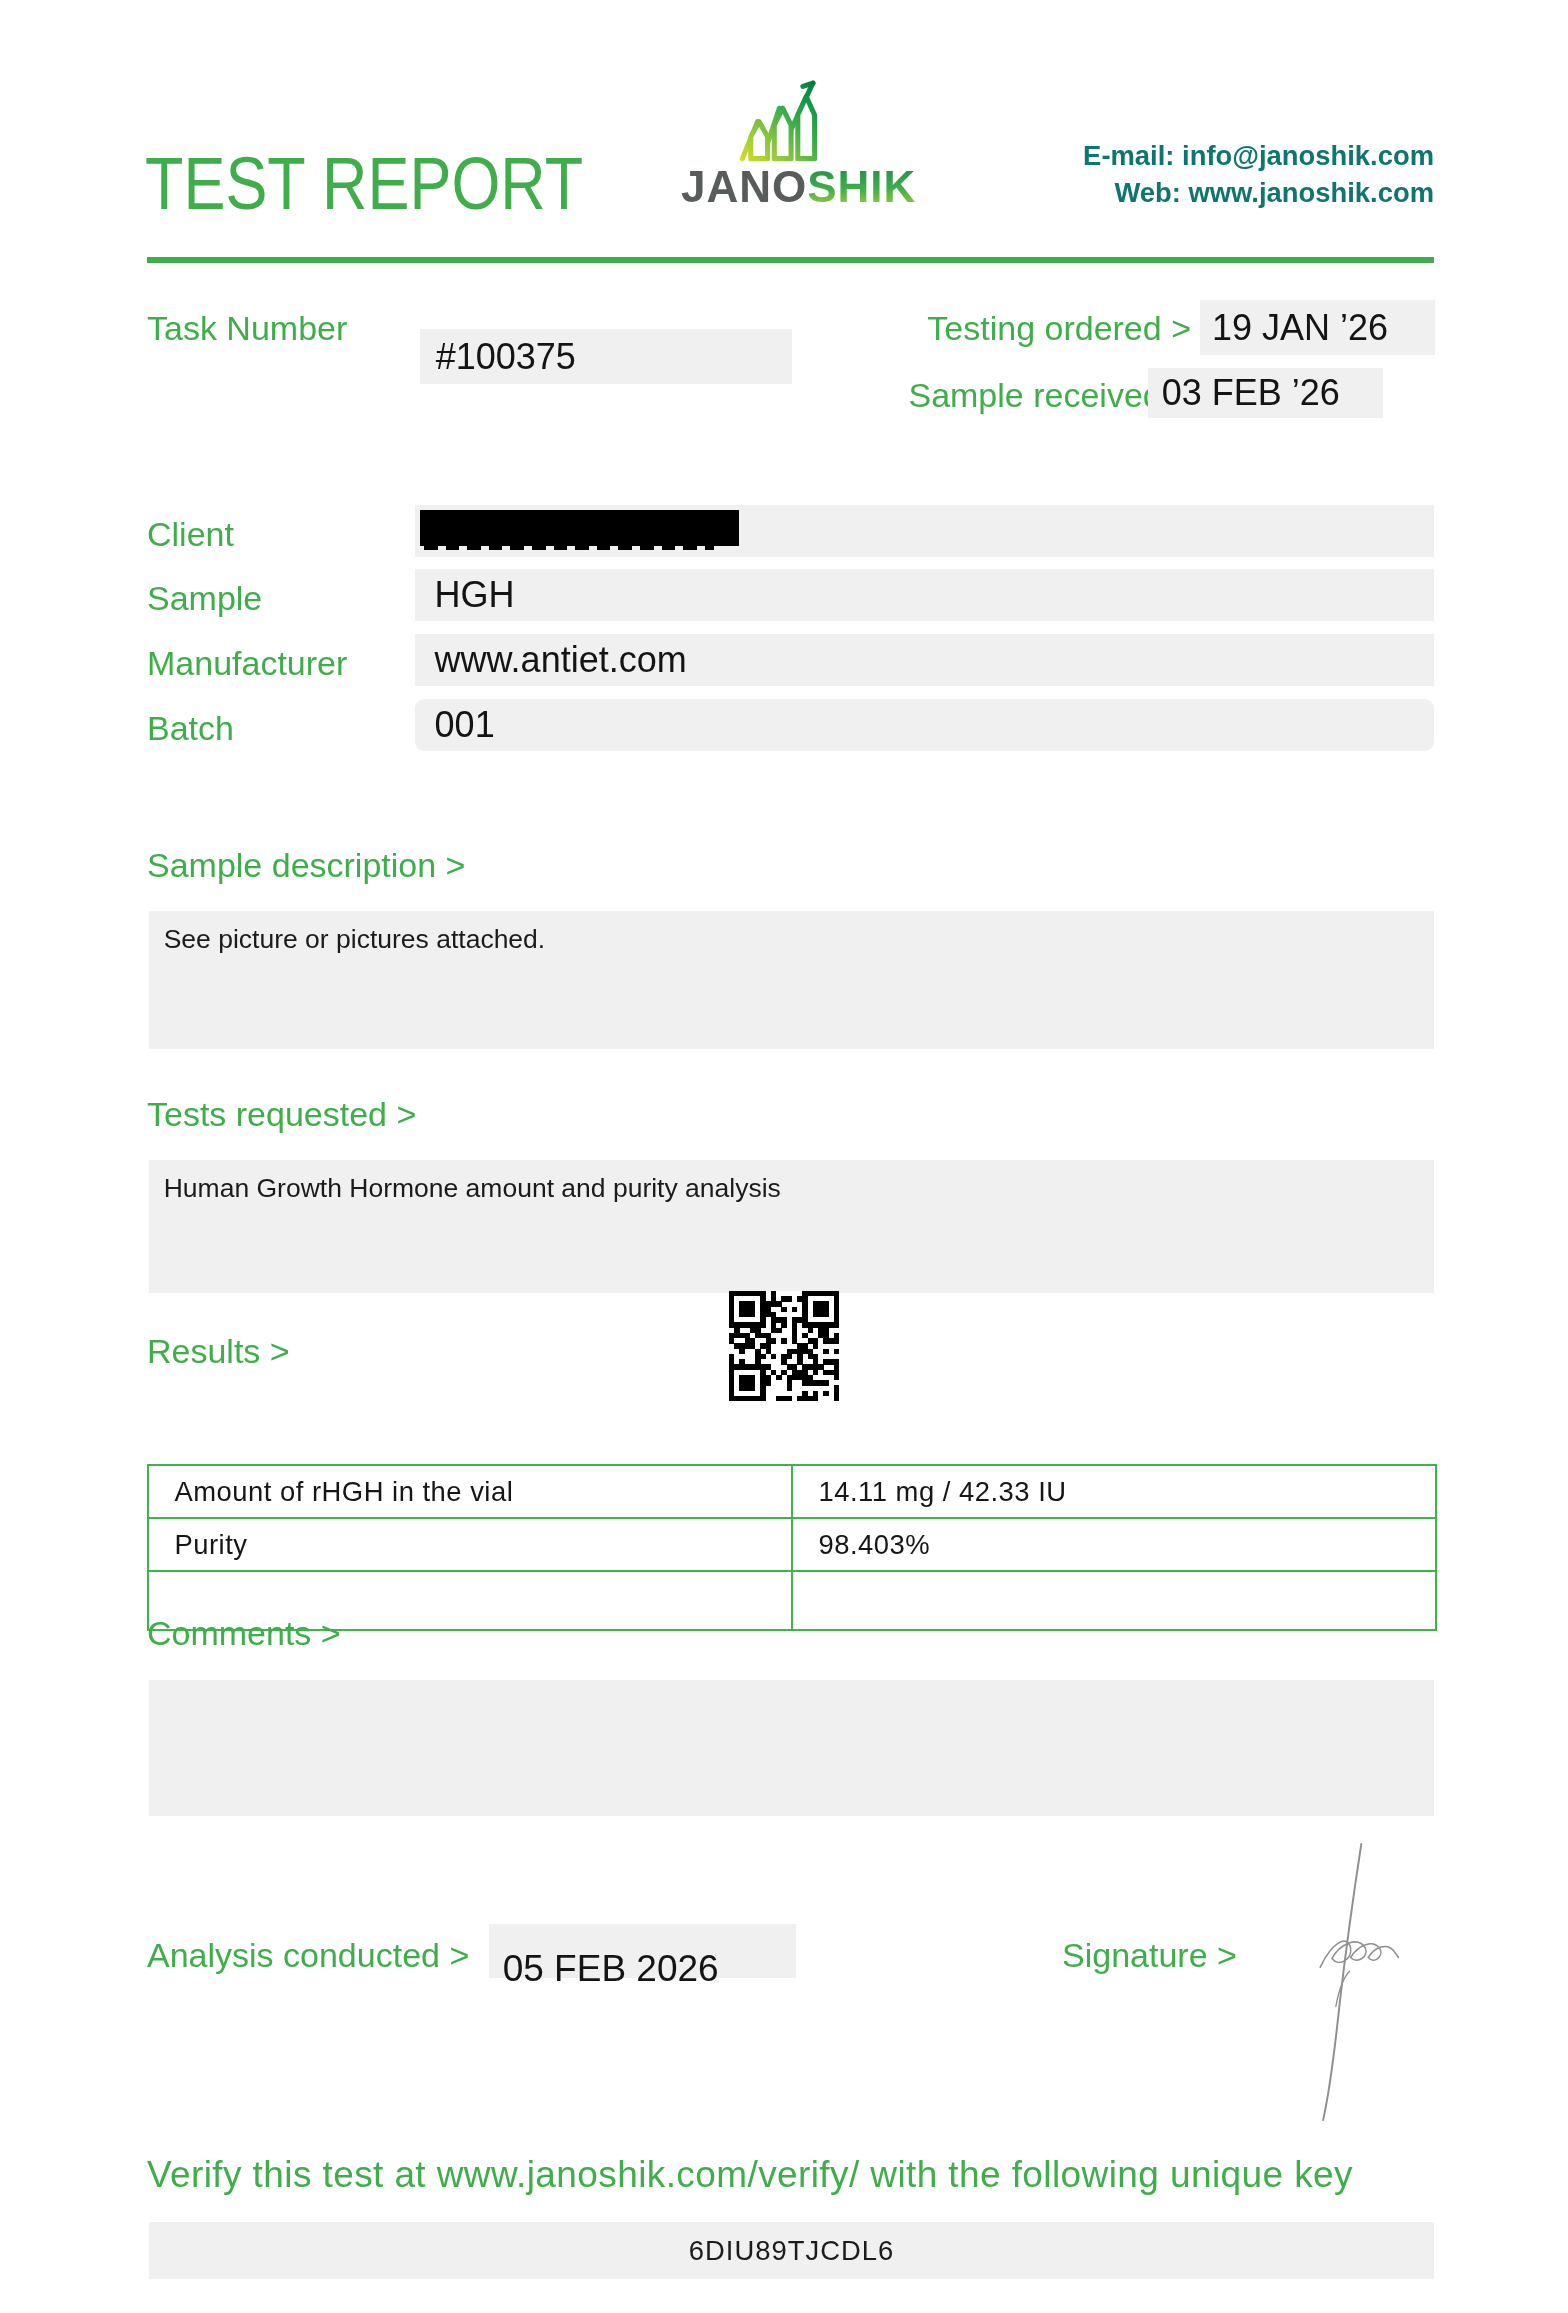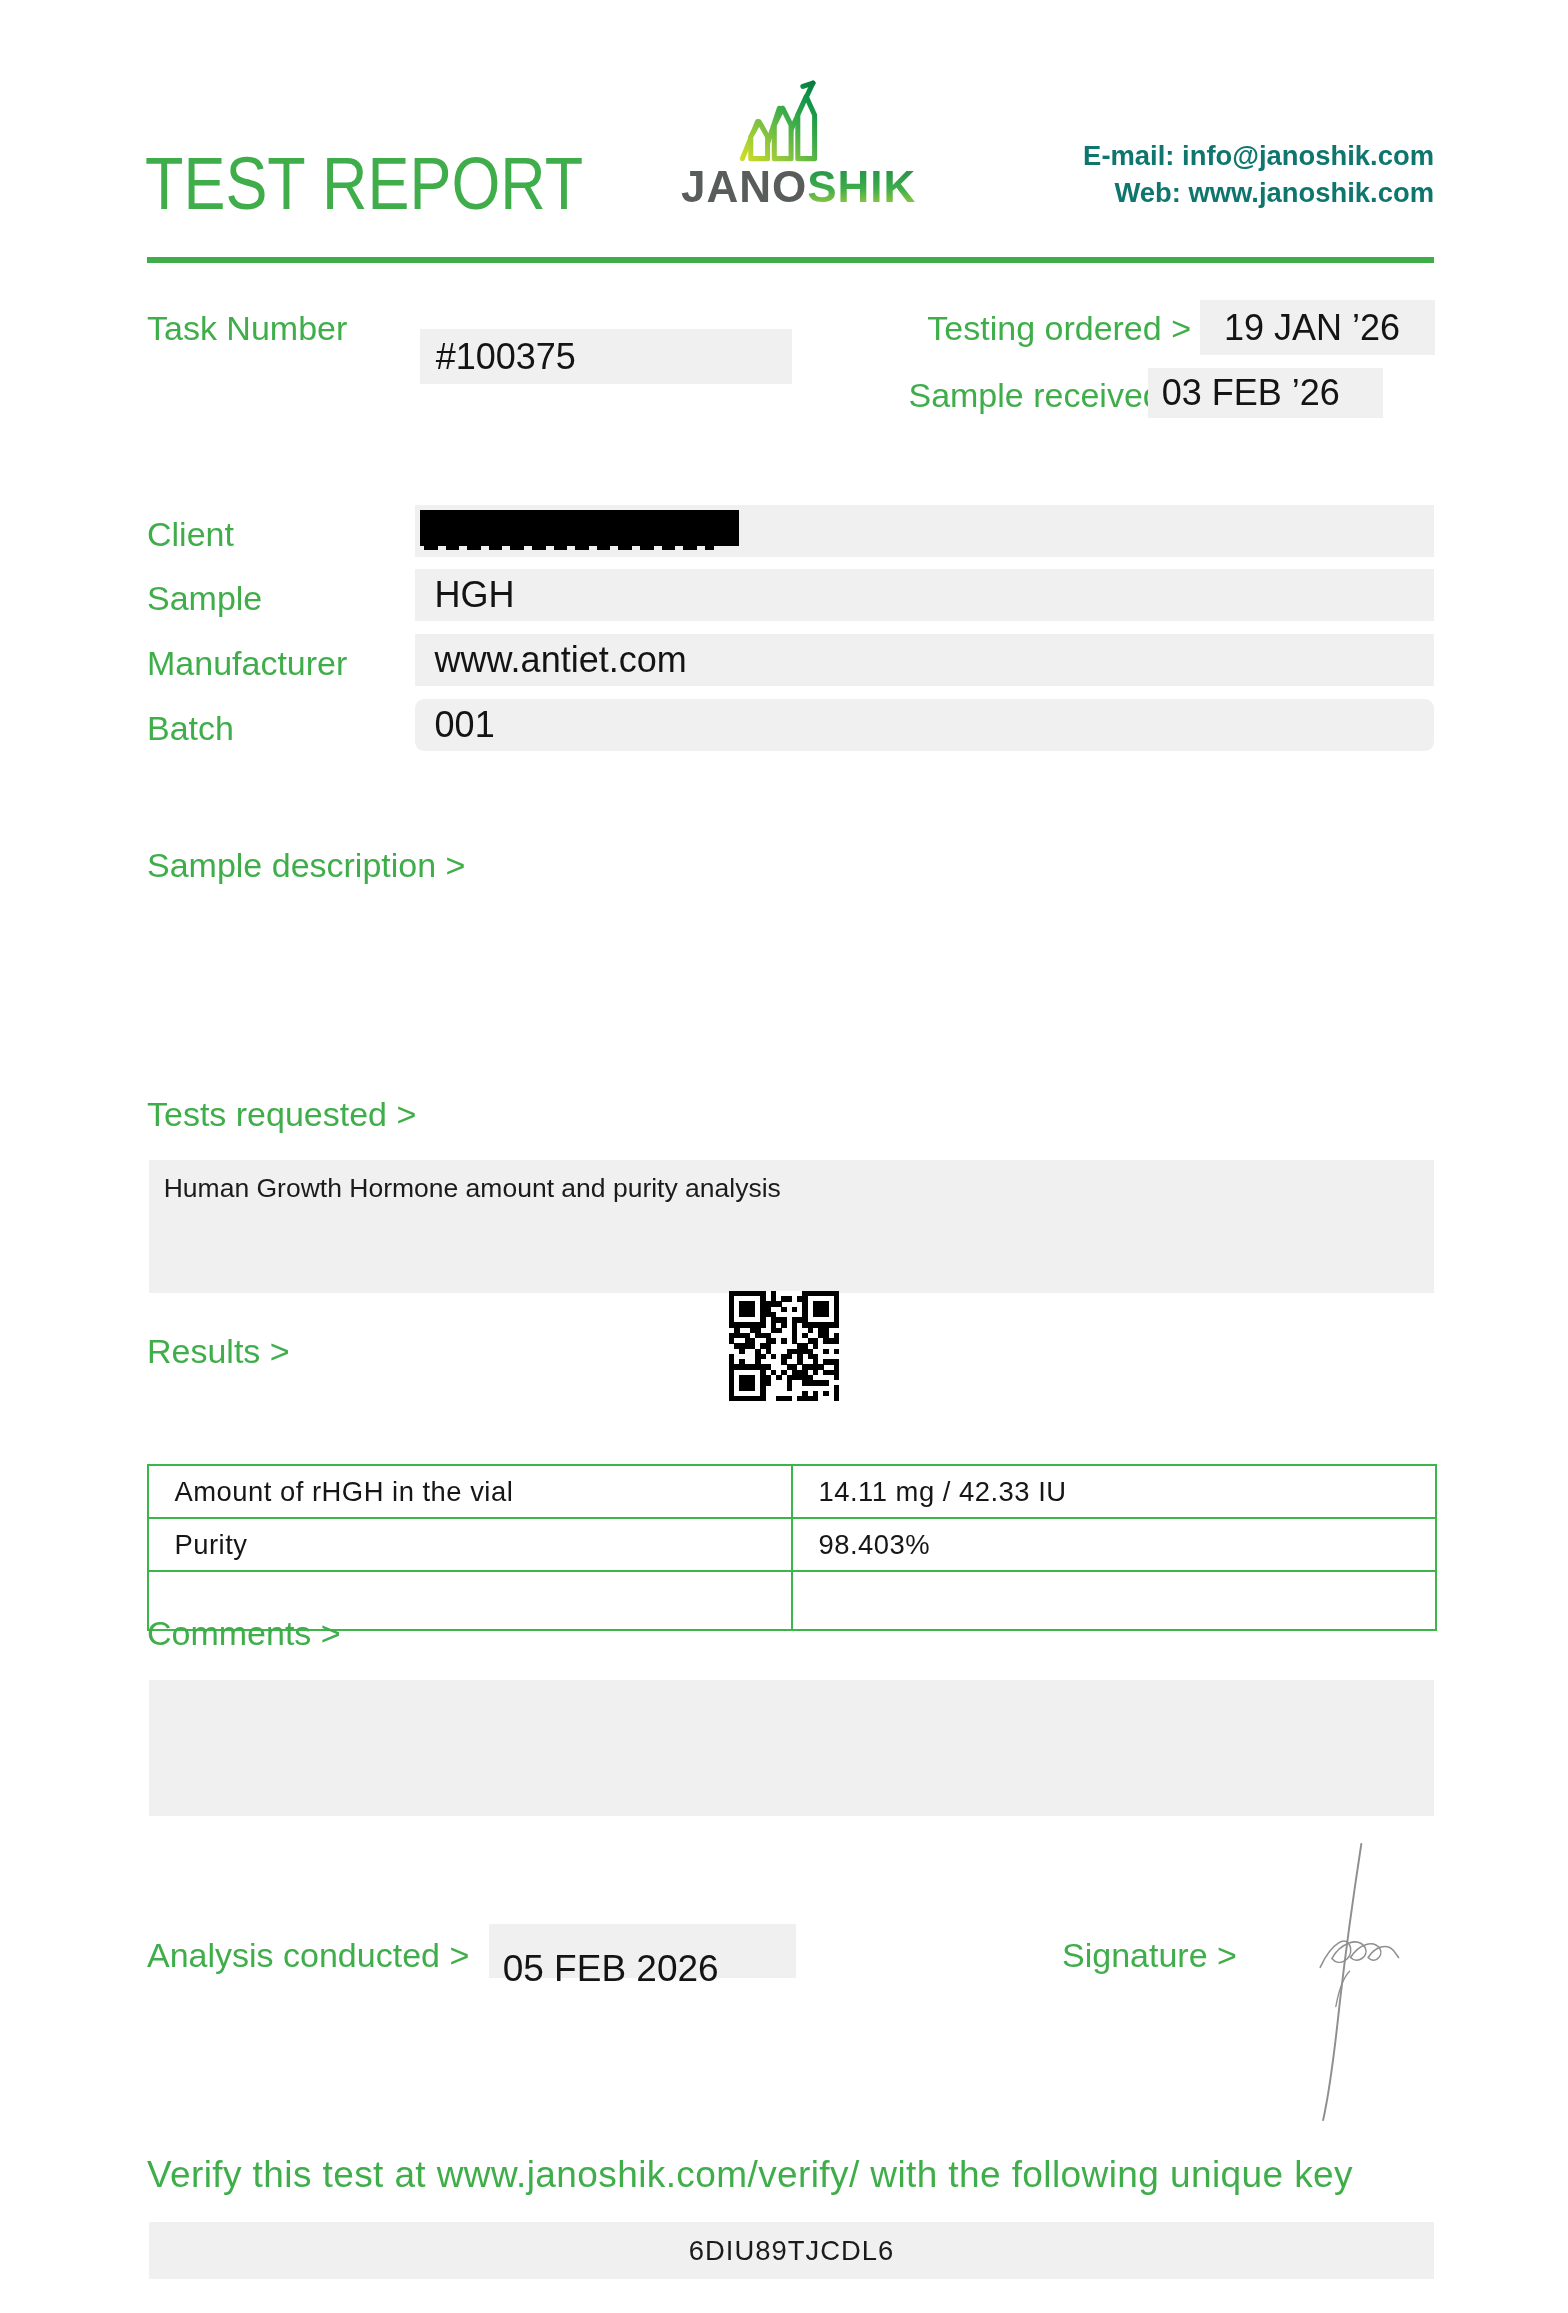--- a/index.html
+++ b/index.html
@@ -87,21 +87,21 @@
   </div>
 
   <div class="abs divider" style="left:147px; top:257px; width:1287px; height:5.9px;"></div>
 
   <div class="abs label green" style="left:147px; top:310px;">Task Number</div>
   <div class="abs graybox field" style="left:420px; top:300px; width:372px; height:55px; padding-left:15.7px;margin-top:29px;">
     <span class="value">#100375</span>
   </div>
 
   <div class="abs label green" style="left:853px; top:310px; width:338px; text-align:right;">Testing ordered  &gt;</div>
-  <div class="abs graybox field" style="left:1200px; top:300px; width:235px; height:55px; padding-left:24px;">
+  <div class="abs graybox field" style="left:1200px; top:300px; width:235px; height:55px; padding-left:12px;">
     <span class="value">19 JAN ’26</span>
   </div>
 
   <div class="abs label green" style="left:853px; top:377px; width:338px; text-align:right;">Sample received &gt;</div>
   <div class="abs graybox field" style="left:1148px; top:368px; width:235px; height:50px; padding-left:13.7px;">
     <span class="value">03 FEB ’26</span>
   </div>
 
   <div class="abs label green" style="left:147px; top:516px;">Client</div>
   <div class="abs graybox field" style="left:415px; top:505px; width:1019px; height:52px; padding-left:19.6px;">
@@ -119,20 +119,21 @@
   <div class="abs graybox field" style="left:415px; top:634px; width:1019px; height:52px; padding-left:19.6px;">
     <span class="value">www.antiet.com</span>
   </div>
 
   <div class="abs label green" style="left:147px; top:710px;">Batch</div>
   <div class="abs graybox field" style="left:415px; top:699px; width:1019px; height:52px; padding-left:19.6px;border-radius:9px;">
     <span class="value">001</span>
   </div>
 
   <div class="abs label green" style="left:147px; top:847px;">Sample description &gt;</div>
+  <div class="abs graybox boxtext" style="left:149px; top:911px; width:1285px; height:138px; padding:12.7px 14.7px;">See picture or pictures attached.</div>
 
   <div class="abs label green" style="left:147px; top:1096px;">Tests requested &gt;</div>
   <div class="abs graybox boxtext" style="left:149px; top:1160px; width:1285px; height:133px; padding:12.7px 14.7px;">Human Growth Hormone amount and purity analysis</div>
 
   <div class="abs label green" style="left:147px; top:1333px;">Results &gt;</div>
 
   <div class="abs qr-wrap" style="left:729px; top:1291px;">
     <svg id="qr-svg" width="110" height="110" viewBox="0 0 112 112" shape-rendering="crispEdges" fill="#000">
         <rect x="0.00" y="0.00" width="5.58" height="5.58"></rect>
         <rect x="5.33" y="0.00" width="5.58" height="5.58"></rect>

